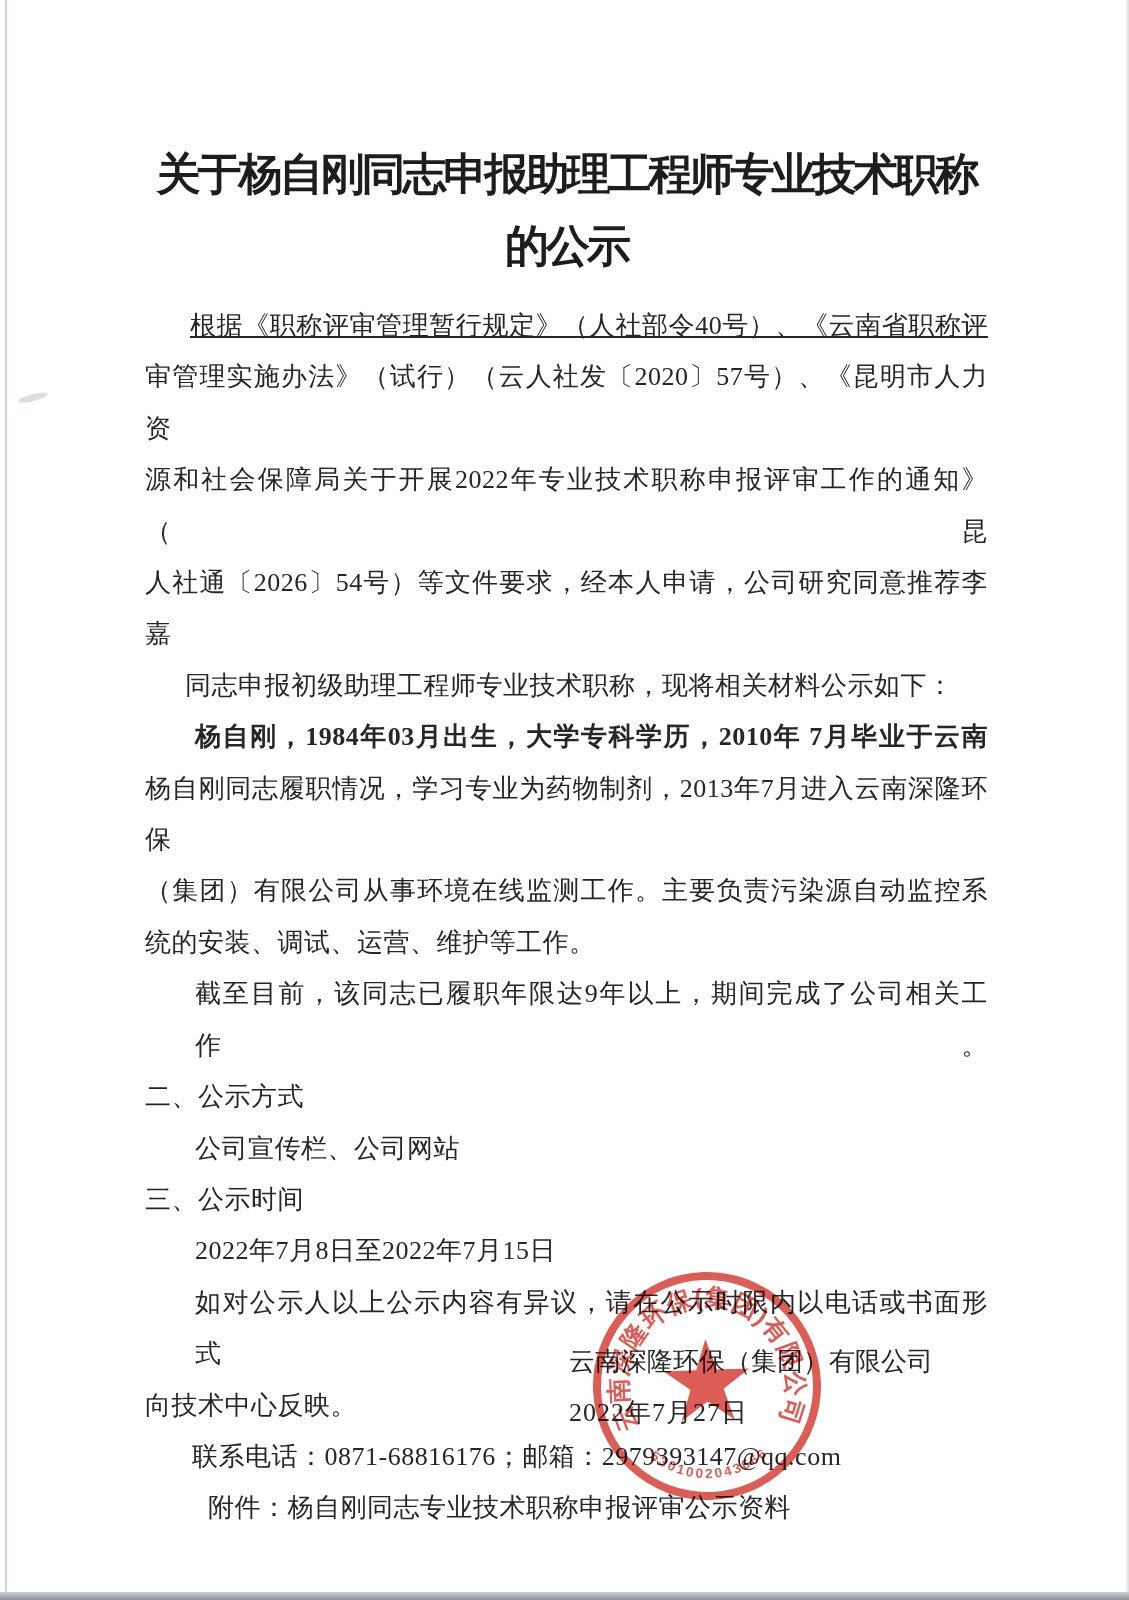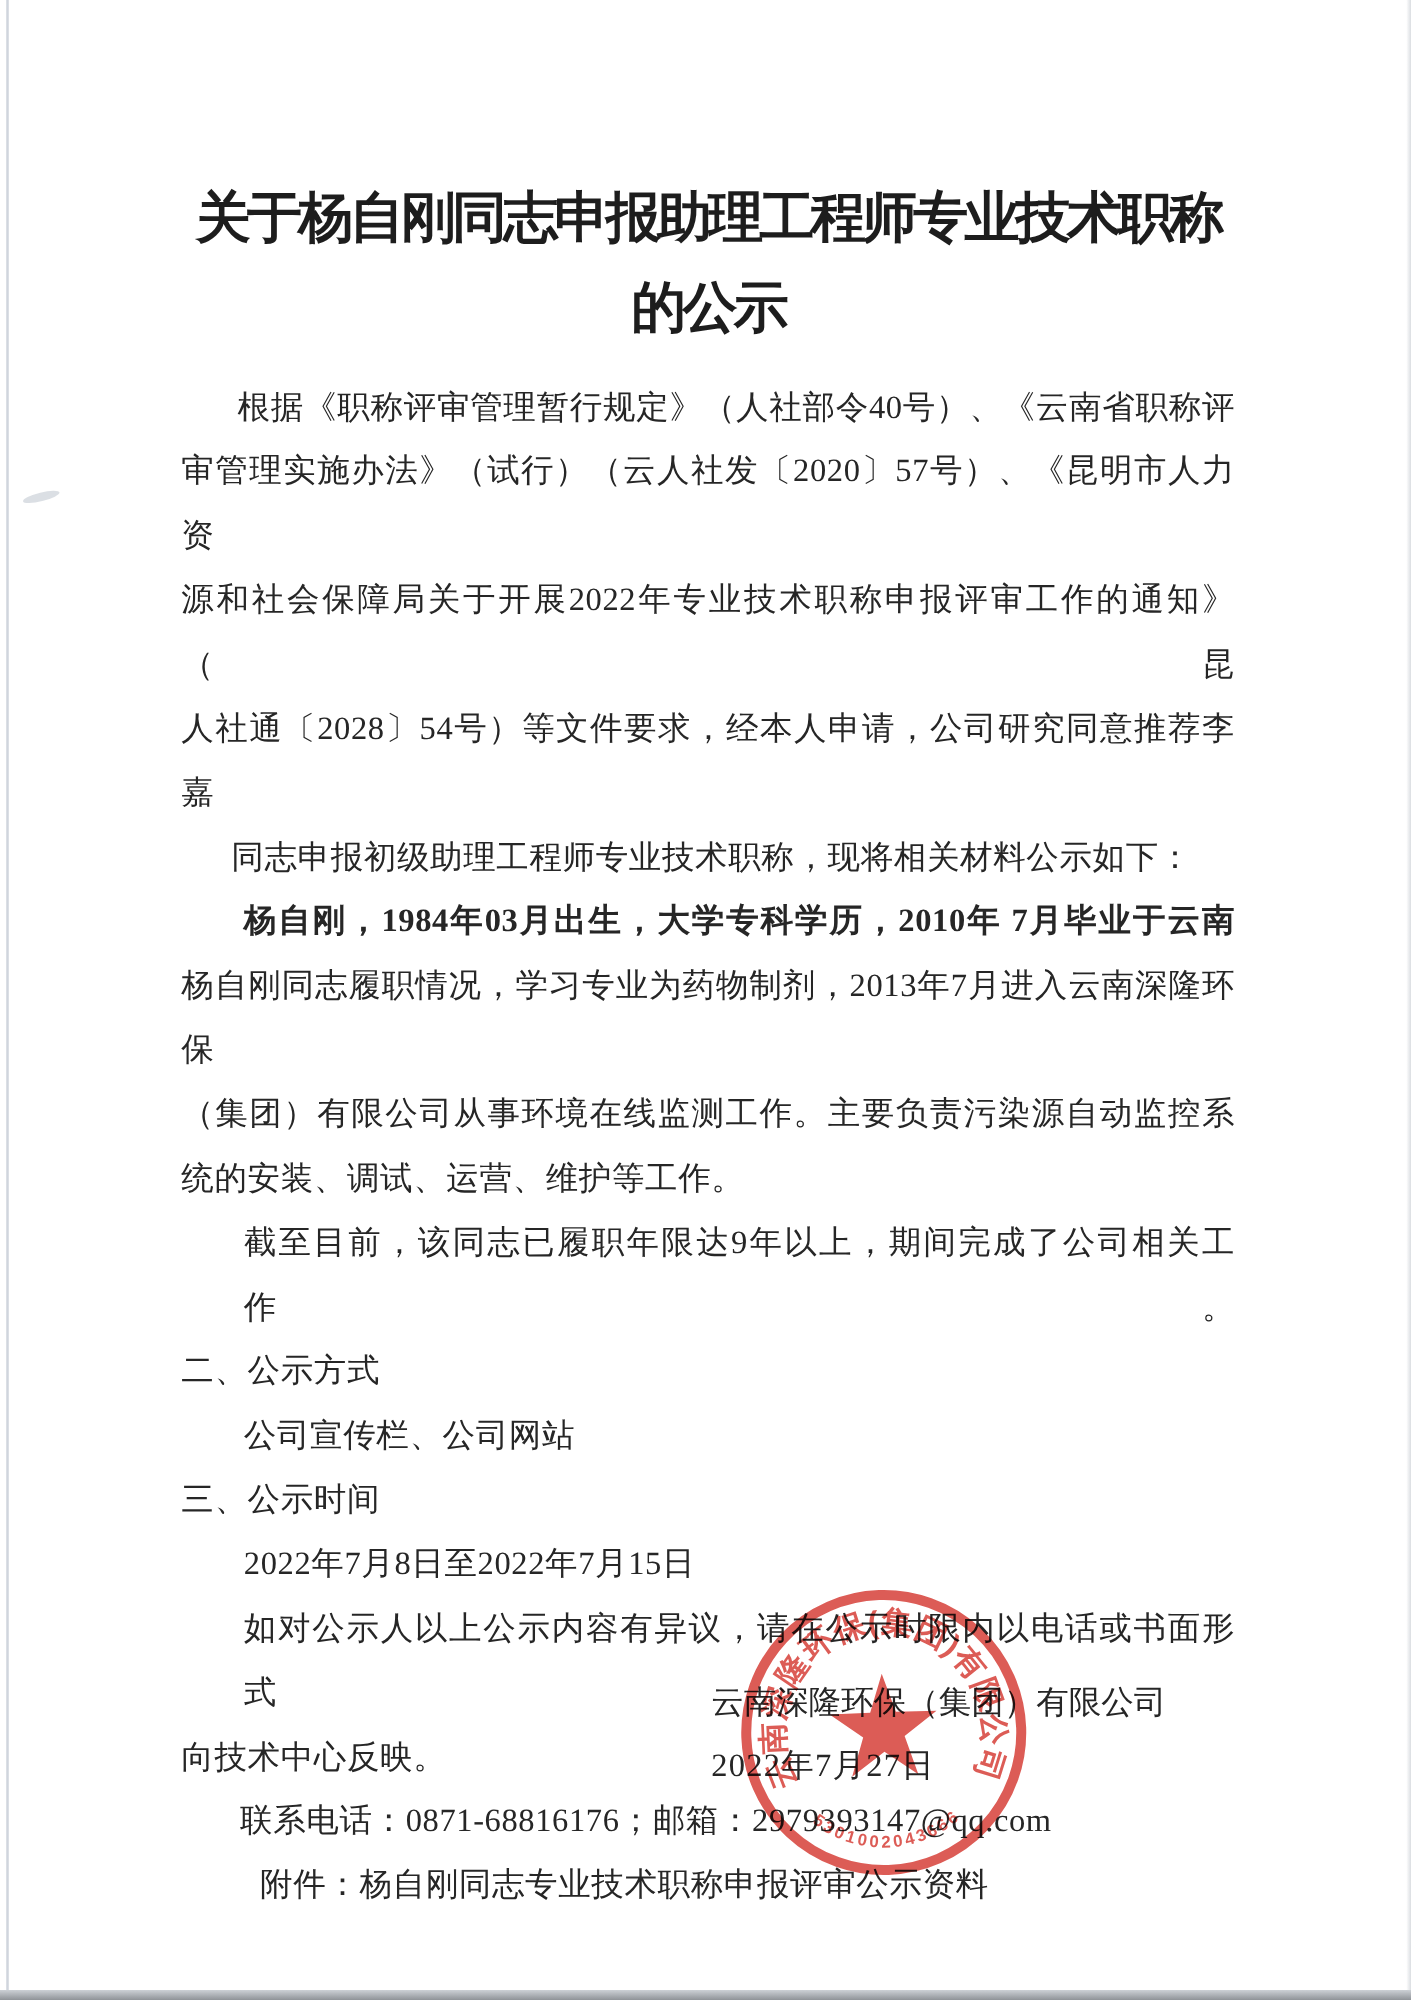--- a/index.html
+++ b/index.html
@@ -87,24 +87,24 @@
   <div class="edge-right"></div>
   <div class="edge-bottom"></div>
   <div class="smudge"></div>
 
   <h1 class="title">
     <span class="tl">关于杨自刚同志申报助理工程师专业技术职称</span>
     <span class="tl">的公示</span>
   </h1>
 
   <div class="body" id="bodyLines">
-      <div class="line fill" style="padding-left: 45px;">根据《职称评审管理暂行规定》（人社部令40号）、《云南省职称评</div>
+      <div class="line fill" style="padding-left: 45px; text-decoration: underline;">根据《职称评审管理暂行规定》（人社部令40号）、《云南省职称评</div>
       <div class="line fill">审管理实施办法》（试行）（云人社发〔2020〕57号）、《昆明市人力资</div>
       <div class="line fill">源和社会保障局关于开展2022年专业技术职称申报评审工作的通知》（昆</div>
-      <div class="line fill">人社通〔2028〕54号）等文件要求，经本人申请，公司研究同意推荐李嘉</div>
+      <div class="line fill">人社通〔2026〕54号）等文件要求，经本人申请，公司研究同意推荐李嘉</div>
       <div class="line" style="padding-left: 40px;">同志申报初级助理工程师专业技术职称，现将相关材料公示如下：</div>
       <div class="line fill" style="padding-left: 50px; font-weight: bold;">杨自刚，1984年03月出生，大学专科学历，2010年 7月毕业于云南</div>
       <div class="line fill">杨自刚同志履职情况，学习专业为药物制剂，2013年7月进入云南深隆环保</div>
       <div class="line fill">（集团）有限公司从事环境在线监测工作。主要负责污染源自动监控系</div>
       <div class="line">统的安装、调试、运营、维护等工作。</div>
       <div class="line fill" style="padding-left: 50px;">截至目前，该同志已履职年限达9年以上，期间完成了公司相关工作。</div>
       <div class="line">二、公示方式</div>
       <div class="line" style="padding-left: 50px;">公司宣传栏、公司网站</div>
       <div class="line">三、公示时间</div>
       <div class="line" style="padding-left: 50px;">2022年7月8日至2022年7月15日</div>

